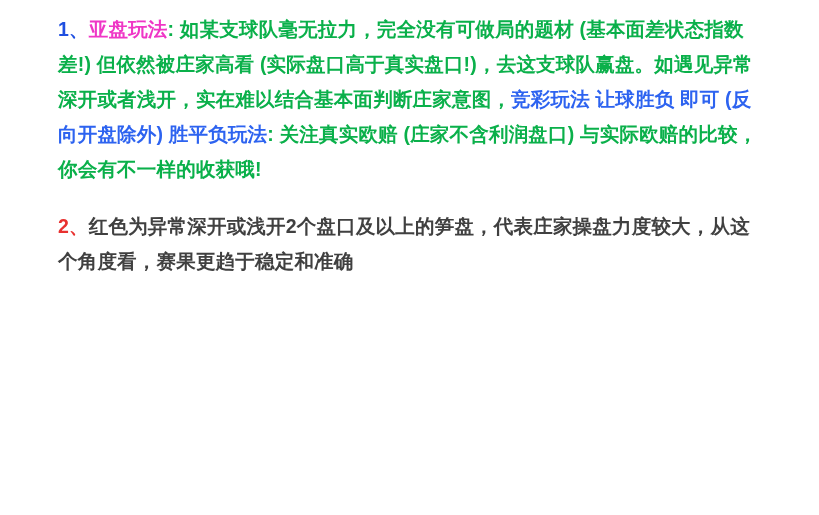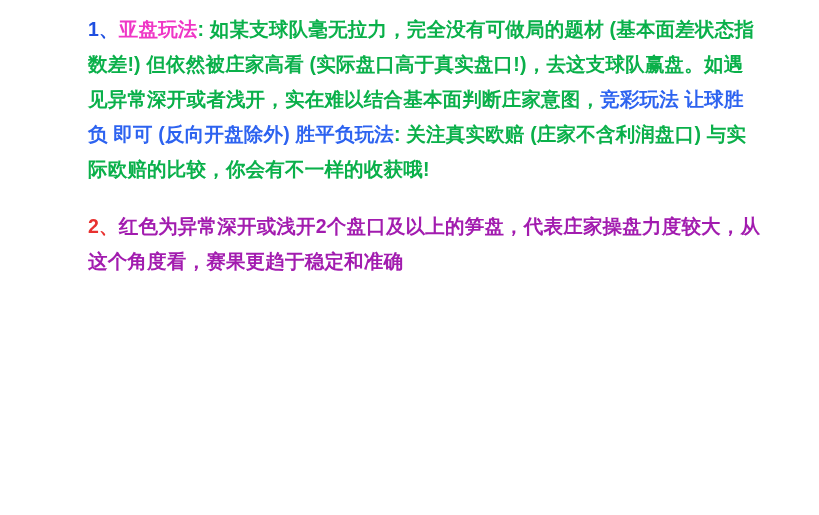--- a/index.html
+++ b/index.html
@@ -10,36 +10,36 @@
     width: 819px;
     height: 515px;
     background: #ffffff;
     font-family: "Liberation Sans", sans-serif;
     overflow: hidden;
   }
   .page {
     box-sizing: border-box;
     width: 819px;
     height: 515px;
-    padding: 12px 58px 0 88px;
+    padding: 12px 58px 0 58px;
     background: #ffffff;
   }
   .para {
     font-size: 19.5px;
     line-height: 35px;
     font-weight: bold;
     letter-spacing: 0.2px;
     text-align: left;
     word-break: break-word;
   }
   .p1 { margin-bottom: 22px; }
   .p2 { margin-bottom: 22px; }
   .p3 { margin-bottom: 0; }
 </style>
 </head>
 <body>
 
 <div class="page">
   <div id="paragraphs">
       <div class="para p1"><span style="color: rgb(31, 79, 224);">1、</span><span style="color: rgb(239, 54, 198);">亚盘玩法</span><span style="color: rgb(10, 176, 74);">: 如某支球队毫无拉力，完全没有可做局的题材 (基本面差状态指数差!) 但依然被庄家高看 (实际盘口高于真实盘口!)，去这支球队赢盘。如遇见异常深开或者浅开，实在难以结合基本面判断庄家意图，</span><span style="color: rgb(45, 99, 240);">竞彩玩法 让球胜负 即可 (反向开盘除外) 胜平负玩法</span><span style="color: rgb(10, 176, 74);">: 关注真实欧赔 (庄家不含利润盘口) 与实际欧赔的比较，你会有不一样的收获哦!</span></div>
-      <div class="para p2"><span style="color: rgb(232, 49, 47);">2、</span><span style="color: #a21caf;">红色为异常深开或浅开2个盘口及以上的笋盘，代表庄家操盘力度较大，从这个角度看，赛果更趋于稳定和准确</span></div>
+      <div class="para p2"><span style="color: rgb(232, 49, 47);">2、</span><span style="color: #404040;">红色为异常深开或浅开2个盘口及以上的笋盘，代表庄家操盘力度较大，从这个角度看，赛果更趋于稳定和准确</span></div>
     </div>
 </div>
 
 </body></html>

